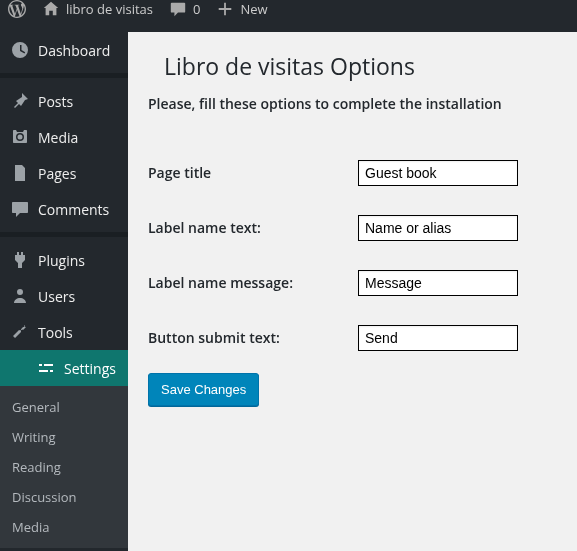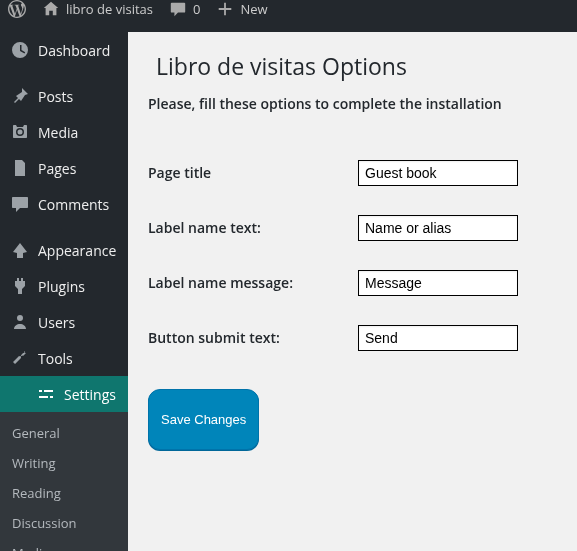--- a/index.html
+++ b/index.html
@@ -16,27 +16,27 @@
   .menu-item .icon { width: 20px; height: 20px; display: flex; align-items: center; justify-content: center; }
   .menu-item .icon svg { fill: #9ca2a7; width: 20px; height: 20px; }
   .menu-sep { height: 5px; background: #1a1f23; margin: 5px 0; }
   .menu-item.current { background: #0f766e; color: #fff; position: relative; padding-left: 36px; }
   .menu-item.current .icon svg { fill: #fff; }
   .menu-item.current::after { content: ""; position: absolute; right: -8px; top: 50%; margin-top: -8px; border: 8px solid transparent; border-right-color: #f1f1f1; }
   .submenu { background: #32373c; padding: 6px 0; }
   .submenu-item { padding: 6px 12px; color: #b4b9be; cursor: pointer; font-size: 13px; }
   
   .content { flex: 1; padding: 10px 20px 20px 20px; overflow: auto; }
-  h1 { font-size: 23px; font-weight: 400; color: #23282d; margin: 8px 8px 12px; }
+  h1 { font-size: 23px; font-weight: 400; color: #23282d; margin: 8px 16px 12px; }
   .subtitle { font-size: 14px; font-weight: 600; color: #23282d; margin-bottom: 32px; }
   .form-table { width: 100%; border-collapse: collapse; }
   .form-table th { text-align: left; font-weight: 600; vertical-align: top; padding: 18px 10px 18px 0; width: 210px; color: #23282d; font-size: 14px; }
   .form-table td { padding: 12px 0; }
   .form-table input[type=text] { width: 160px; padding: 4px 6px; border: 1px solid #000000; box-shadow: inset 0 1px 2px rgba(0,0,0,.07); font-size: 14px; background: #fff; }
-  .save-btn { margin-top: 24px; background: #0085ba; border: 1px solid #0073aa; color: #fff; padding: 22px 12px; font-size: 13px; border-radius: 12px; cursor: pointer; box-shadow: 0 1px 0 #006799; }
+  .save-btn { margin-top: 8px; background: #0085ba; border: 1px solid #0073aa; color: #fff; padding: 8px 12px; font-size: 13px; border-radius: 3px; cursor: pointer; box-shadow: 0 1px 0 #006799; }
 </style>
 </head>
 <body>
 
 <div class="topbar">
   <div class="topbar-item">
     <span class="icon">
         <svg viewBox="0 0 20 20">
           <path d="M10 0C4.5 0 0 4.5 0 10s4.5 10 10 10 10-4.5 10-10S15.5 0 10 0zM1.5 10c0-1.2.3-2.4.7-3.4l4 11C3.5 16 1.5 13.2 1.5 10zm8.5 8.5c-.8 0-1.6-.1-2.4-.3l2.5-7.4 2.6 7.1c0 .1 0 .1.1.1-.9.3-1.8.5-2.8.5zm1.2-12.5c.5 0 1-.1 1-.1.5 0 .4-.7-.1-.7 0 0-1.4.1-2.3.1-.8 0-2.2-.1-2.2-.1-.5 0-.5.7-.1.7 0 0 .4.1.9.1l1.3 3.6-1.9 5.6-3.1-9.2c.5 0 1-.1 1-.1.5 0 .4-.7-.1-.7 0 0-1.4.1-2.3.1h-.5C4.3 2.8 7 1.5 10 1.5c2.2 0 4.3.8 5.8 2.3h-.1c-.8 0-1.4.7-1.4 1.5 0 .7.4 1.3.8 2 .3.6.7 1.3.7 2.4 0 .7-.3 1.6-.7 2.8l-.9 2.9-3-9.4zm3.1 11.3l2.6-7.5c.5-1.2.6-2.2.6-3.1v-.6c.6 1.1 1 2.4 1 3.8 0 3-1.6 5.7-4.2 7.4z"></path>
         </svg>
@@ -108,28 +108,20 @@
           <svg viewBox="0 0 20 20">
             <path d="M3 3h14c.6 0 1 .4 1 1v9c0 .6-.4 1-1 1h-7l-4 4v-4H3c-.6 0-1-.4-1-1V4c0-.6.4-1 1-1z"></path>
           </svg>
         </span>
       <span>Comments</span>
     </div>
     <div class="menu-sep"></div>
     <div class="menu-item">
       <span class="icon">
           <svg viewBox="0 0 20 20">
-            <path d="M3 12l7-9 7 9-4 1v5H7v-5z"></path>
-          </svg>
-        </span>
-      <span>Appearance</span>
-    </div>
-    <div class="menu-item">
-      <span class="icon">
-          <svg viewBox="0 0 20 20">
             <path d="M7 2v3H5v5l3 3v5h4v-5l3-3V5h-2V2h-2v3H9V2z"></path>
           </svg>
         </span>
       <span>Plugins</span>
     </div>
     <div class="menu-item">
       <span class="icon">
           <svg viewBox="0 0 20 20">
             <path d="M10 9a3 3 0 100-6 3 3 0 000 6zm-6 8c0-3 3-5 6-5s6 2 6 5H4z"></path>
           </svg>

